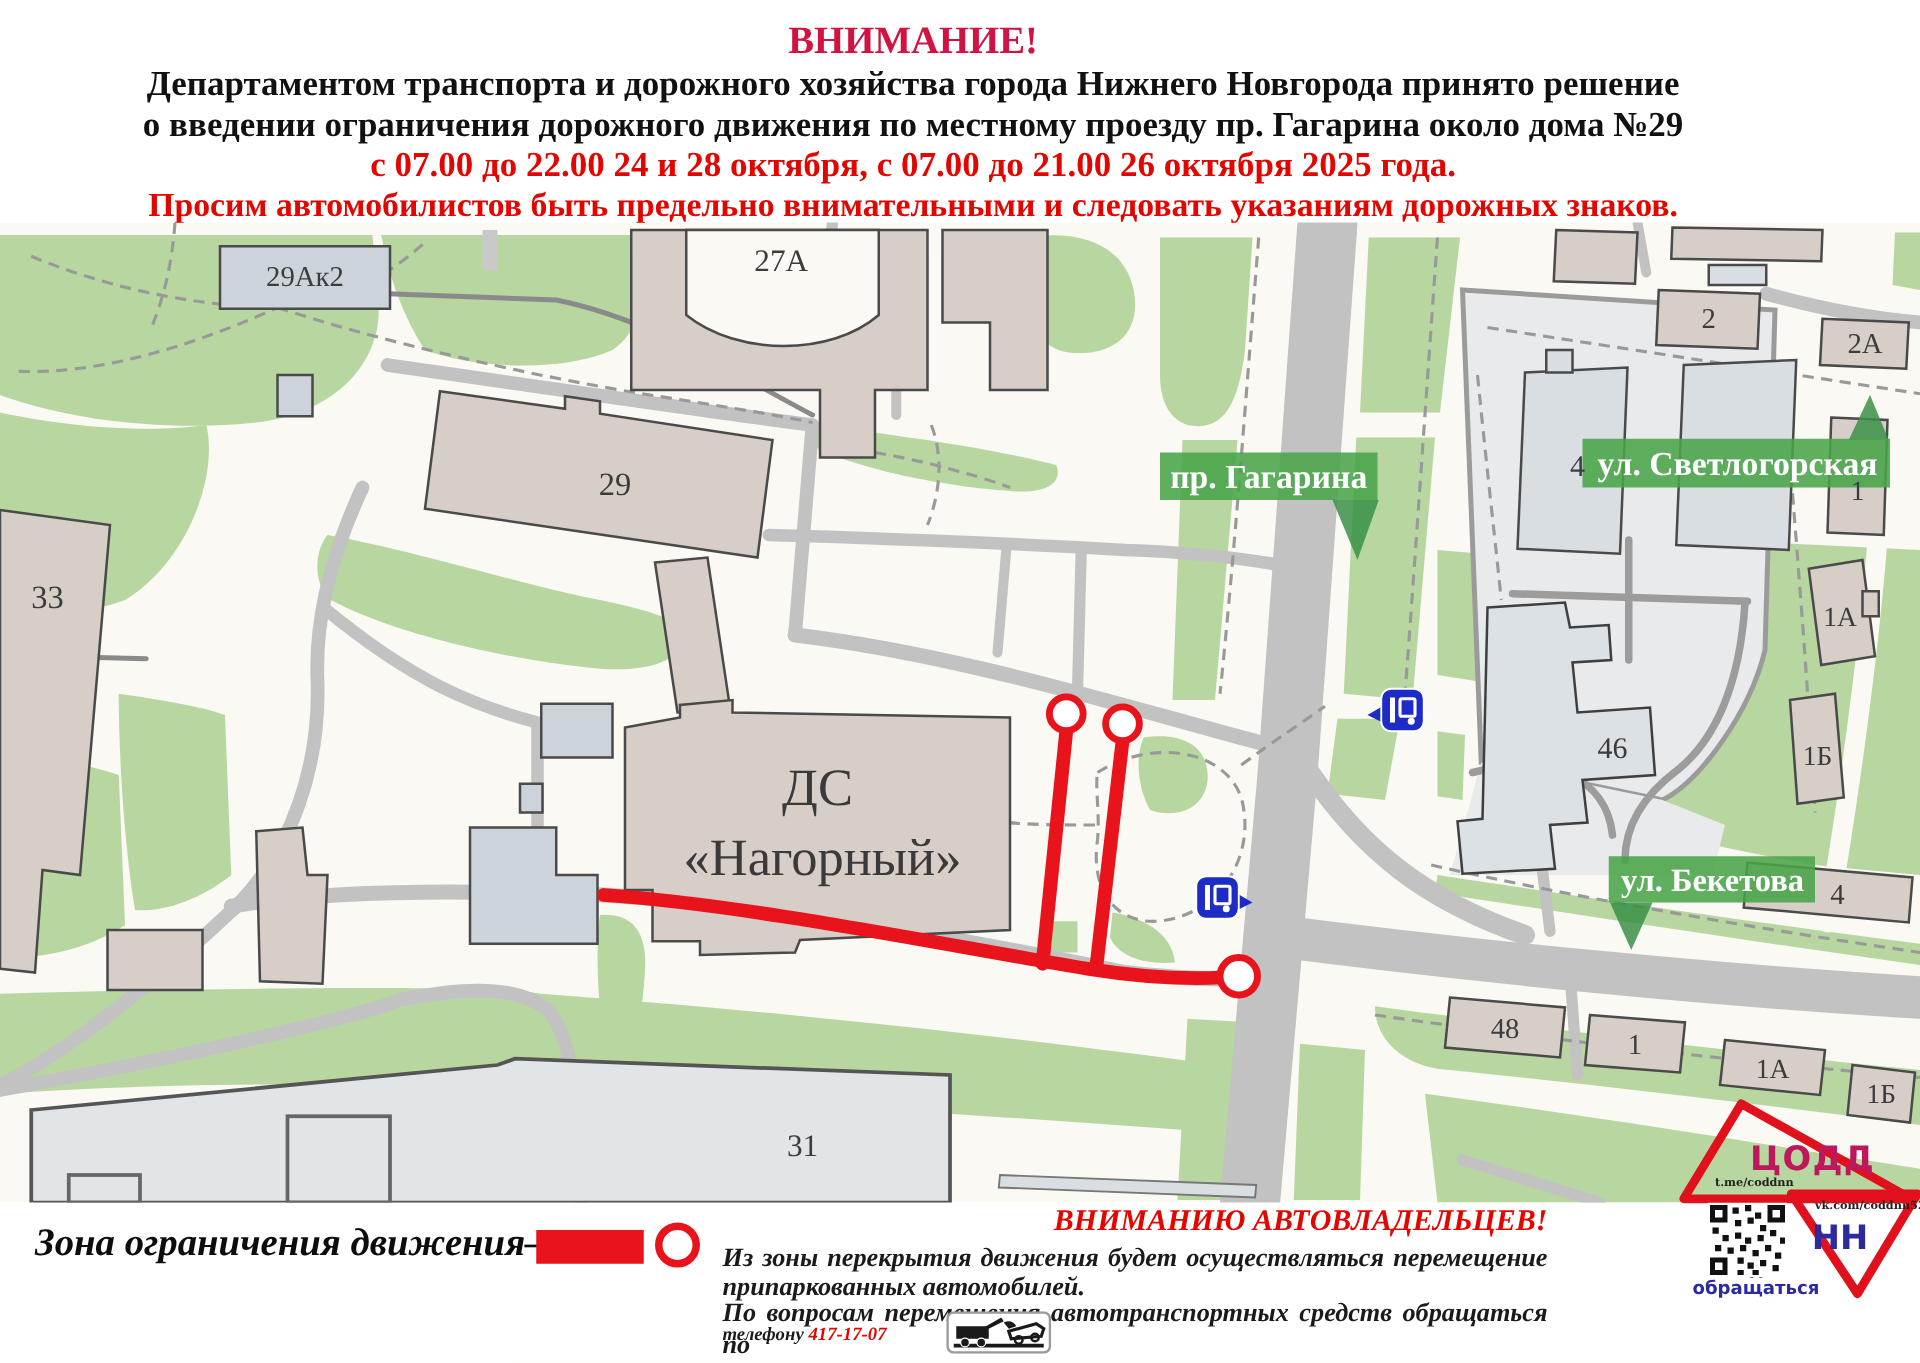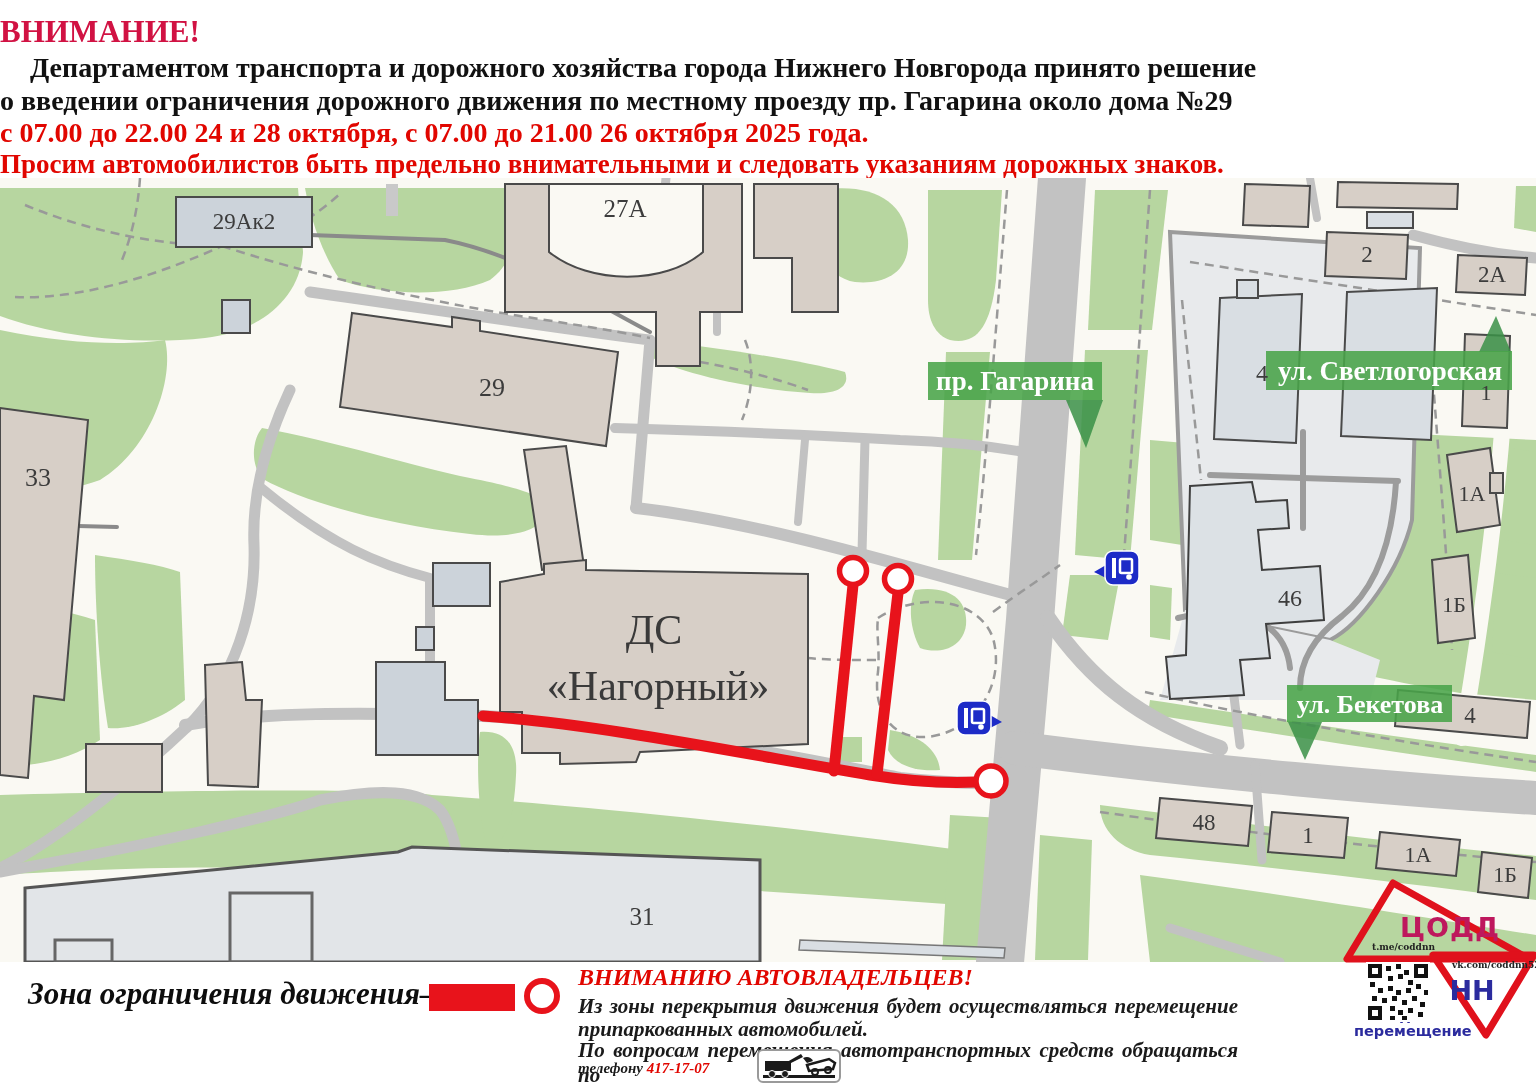--- a/index.html
+++ b/index.html
@@ -1,32 +1,32 @@
 <!DOCTYPE html>
 <html><head>
 <meta charset="utf-8">
 <style>
   html,body{margin:0;padding:0;background:#ffffff;}
   #stage{position:relative;width:1536px;height:1090px;background:#ffffff;overflow:hidden;
          font-family:"Liberation Serif", serif;}
   
-  .hdr{position:absolute;left:0;width:1461px;text-align:left;font-weight:bold;white-space:nowrap;}
+  .hdr{position:absolute;left:0;width:1461px;text-align:center;font-weight:bold;white-space:nowrap;}
   .hdr.attention{top:14px;font-size:31px;color:#d11243;}
-  .hdr.l1{top:52px;font-size:28px;color:#111111;padding-left:30px;}
+  .hdr.l1{top:52px;font-size:28px;color:#111111;}
   .hdr.l2{top:85px;font-size:28px;color:#111111;}
   .hdr.l3{top:117px;font-size:28px;color:#e10600;}
   .hdr.l4{top:149px;font-size:27px;color:#e10600;}
   
   #map-svg{position:absolute;left:0;top:178px;}
   
   .legend-zone{position:absolute;left:28px;top:976px;font-size:31px;font-style:italic;font-weight:bold;color:#0d0d0d;white-space:nowrap;}
   .legend-line-swatch{position:absolute;left:429px;top:984px;width:86px;height:27px;background:#e8131b;}
   .legend-circle-swatch{position:absolute;left:524px;top:978px;width:36px;height:36px;border:6px solid #e8131b;border-radius:50%;background:#ffffff;box-sizing:border-box;}
   .notice{position:absolute;left:578px;width:660px;font-style:italic;font-weight:bold;color:#1a1a1a;}
-  .notice.title{top:964px;text-align:left;font-size:24px;color:#e10600;}
+  .notice.title{top:964px;text-align:right;font-size:24px;color:#e10600;}
   .notice.j{text-align:justify;text-align-last:justify;font-size:21px;}
   .notice.t1{top:994px;}
   .notice.t2{top:1017px;text-align:left;text-align-last:left;font-size:21px;}
   .notice.t3{top:1038px;}
   .notice.t4{top:1060px;text-align:left;text-align-last:left;font-size:15px;}
   .phone{color:#e10600;}
   .tow-icon{position:absolute;left:757px;top:1049px;}
   
   #logo{position:absolute;left:1330px;top:872px;width:206px;height:175px;}
   .logo-org{position:absolute;left:60px;top:40px;width:120px;text-align:center;font-family:"DejaVu Sans",sans-serif;font-weight:bold;font-size:27px;color:#be185d;letter-spacing:1px;}
@@ -342,16 +342,16 @@
           <rect x="46" y="34" width="5" height="5"></rect>
         <rect x="54" y="40" width="5" height="5"></rect>
           <rect x="24" y="44" width="5" height="5"></rect>
           <rect x="32" y="48" width="5" height="5"></rect>
         <rect x="42" y="46" width="5" height="5"></rect>
           <rect x="52" y="50" width="5" height="5"></rect>
           <rect x="24" y="54" width="5" height="4"></rect>
         <rect x="36" y="54" width="5" height="4"></rect>
       </g>
     </svg>
-    <div class="logo-ogr">перемещение</div>
+    <div class="logo-ogr">обращаться</div>
   </div>
 
 </div>
 
 </body></html>

